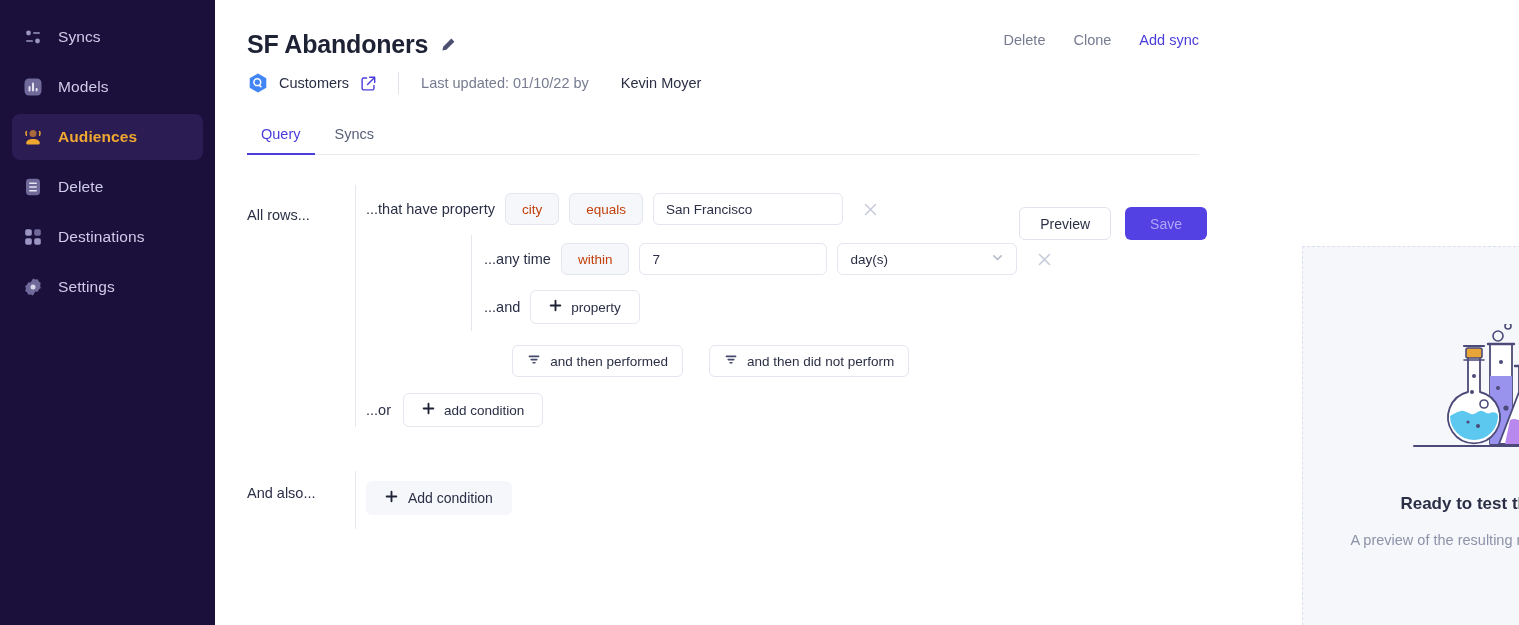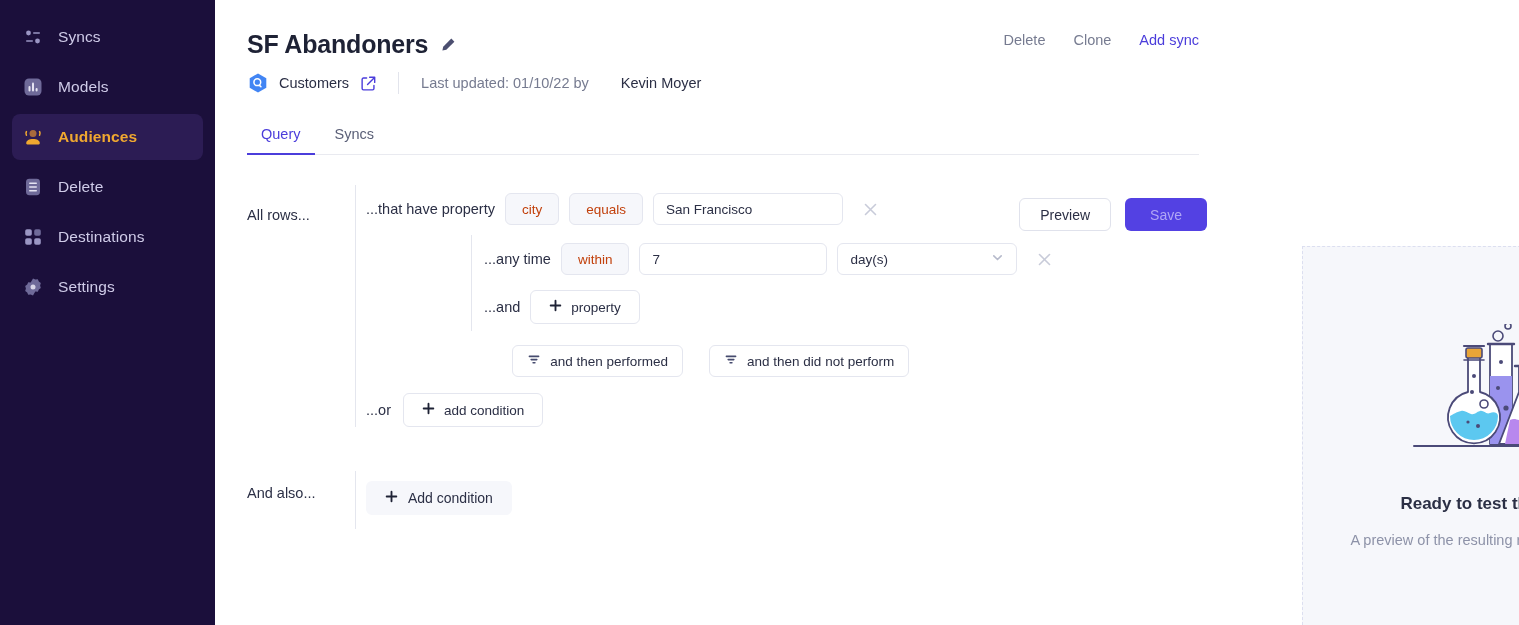--- a/index.html
+++ b/index.html
@@ -183,21 +183,21 @@
     border-bottom: none;
     display: flex; flex-direction: column;
     align-items: center; justify-content: center;
     gap: 4px;
   }
   .flask-wrap { margin-bottom: 22px; }
   .preview-title { font-size: 17px; color: #2b2f45; font-weight: 600; }
   .preview-sub { font-size: 14.5px; color: #8d92a8; margin-top: 14px; }
 
   .ps-actions {
-    position: absolute; right: 32px; top: 198px;
+    position: absolute; right: 32px; top: 207px;
     display: flex; gap: 14px; align-items: center;
   }
   .btn-preview {
     background: #fff; border: 1px solid #e0e2ec; border-radius: 6px;
     height: 33px; padding: 0 20px; font-size: 14px; color: #2b2f45;
     display: inline-flex; align-items: center; cursor: pointer;
   }
   .btn-save {
     background: #5341e3; border: none; border-radius: 6px;
     height: 33px; padding: 0 25px; font-size: 14px; color: #b0a6f5;

